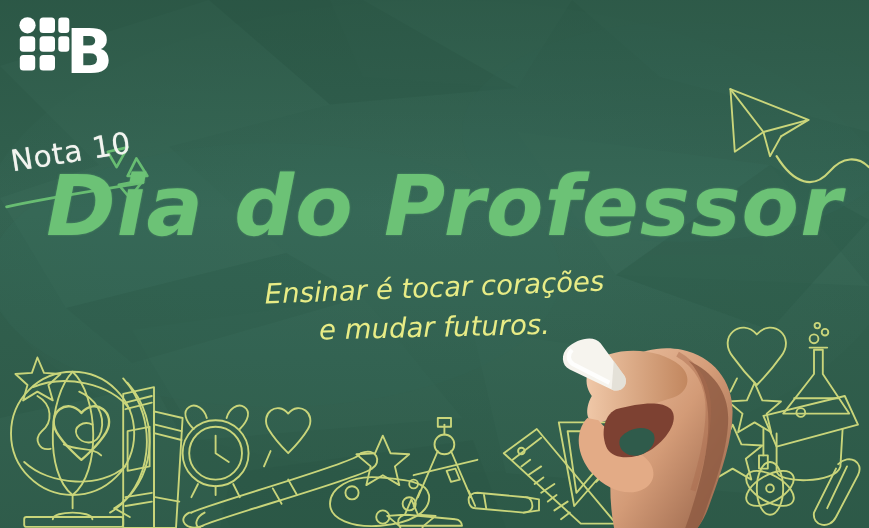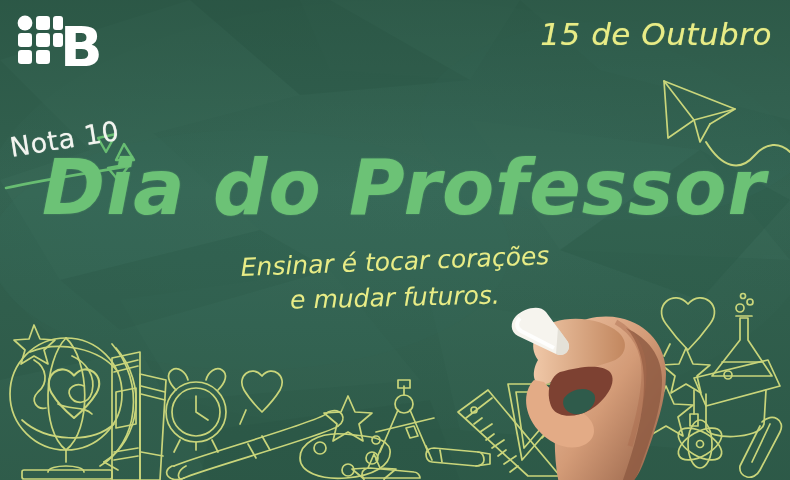--- a/index.html
+++ b/index.html
@@ -307,21 +307,20 @@
       <rect x="37" y="2" width="10" height="14" rx="3"></rect>
       <rect x="2" y="19" width="14" height="14" rx="3.2"></rect>
       <rect x="20" y="19" width="14" height="14" rx="3.2"></rect>
       <rect x="37" y="19" width="10" height="14" rx="3"></rect>
       <rect x="2" y="36" width="14" height="14" rx="3.2"></rect>
       <rect x="20" y="36" width="14" height="14" rx="3.2"></rect>
     </g>
     <text x="44" y="52" font-family="DejaVu Sans, sans-serif" font-size="56" font-weight="700" fill="#ffffff">B</text>
   </svg>
 
-  <div class="date">15 de Outubro</div>
 
   <div class="nota-wrap">
     <svg class="nota-deco" viewBox="0 0 150 80">
       <g fill="none" stroke="#68bd72" stroke-width="2.4" stroke-linecap="round" stroke-linejoin="round">
         <path d="M96 28 L 114 24 L 104 42 Z"></path>
         <path d="M122 34 L 132 50 L 114 50 Z"></path>
         <path d="M106 58 L 128 54 L 116 70 Z"></path>
       </g>
       <path d="M4 78 C 40 70, 92 62, 128 56" fill="none" stroke="#68bd72" stroke-width="2.6" stroke-linecap="round"></path>
     </svg>

